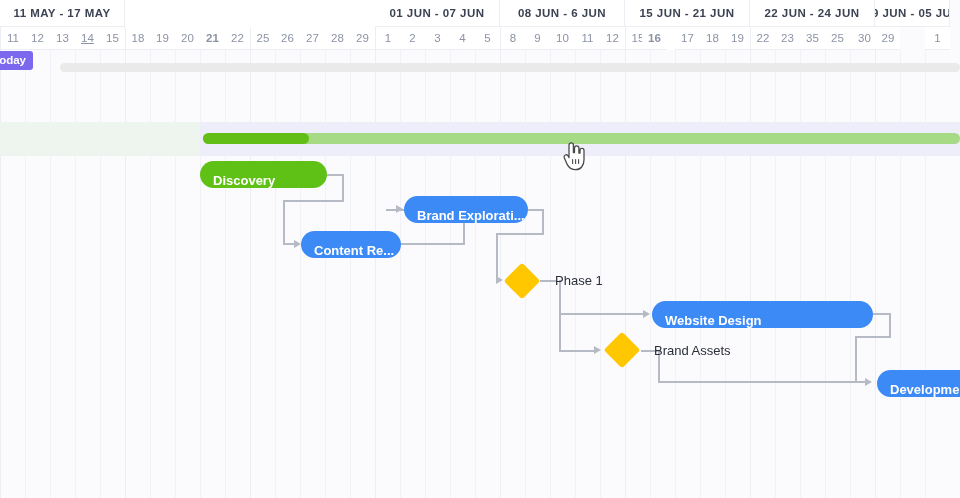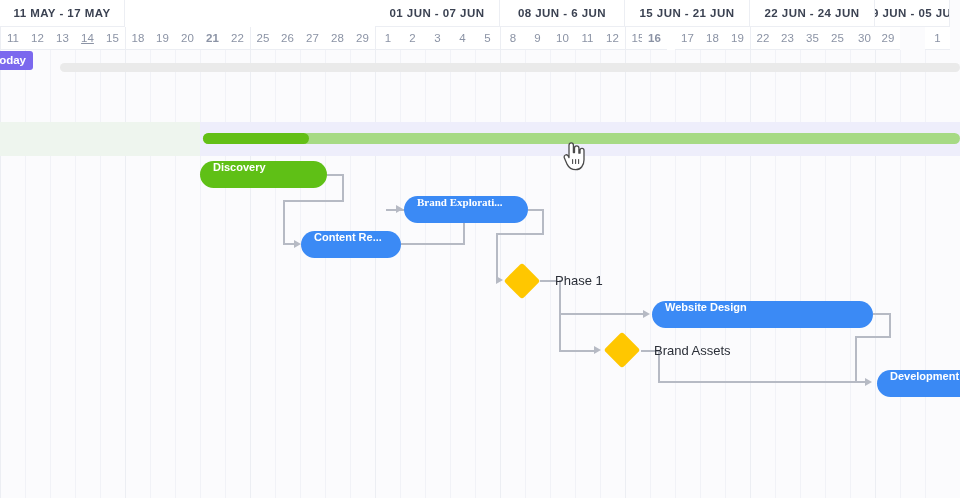--- a/index.html
+++ b/index.html
@@ -37,22 +37,22 @@
   .vline.week { background:#eceef3; }
 
   
   .row { position:absolute; left:0; width:960px; }
   .row-hover { background:#eeeefb; }
   .row-green { background:#eef5ee; }
 
   
   .bar {
     position:absolute; height:27px; border-radius:14px;
-    display:flex; align-items:flex-start;
-    color:#ffffff; font-size:11px; font-weight:600;
+    display:flex; align-items:flex-end;
+    color:#ffffff; font-size:13px; font-weight:600;
     padding:0 13px; white-space:nowrap; overflow:hidden;
     z-index:12; cursor:pointer;
   }
   .bar.green { background:#5fc016; }
   .bar.blue  { background:#3b8af5; }
 
   
   .sum { position:absolute; height:11px; border-radius:6px; background:#a6da84; z-index:12; cursor:pointer; }
   .sum-fill { position:absolute; left:0; top:0; height:11px; border-radius:6px; background:#63bf17; }
   .ghost { position:absolute; height:9px; border-radius:5px; background:#eaeaea; z-index:11; }
@@ -180,21 +180,21 @@
   <div class="arrow" style="left:865px;top:378px;"></div>
 
   <div class="bar green" style="left:200px;top:161px;width:127px;">
     <span>Discovery</span>
   </div>
 
   <div class="bar blue" style="left:301px;top:231px;width:100px;">
     <span>Content Re...</span>
   </div>
 
-  <div class="bar blue" style="left:404px;top:196px;width:124px;font-family:Liberation Serif, serif;">
+  <div class="bar blue" style="left:404px;top:196px;width:124px;">
     <span>Brand Explorati...</span>
   </div>
 
   <div class="bar blue" style="left:652px;top:301px;width:221px;">
     <span>Website Design</span>
   </div>
 
   <div class="bar blue" style="left:877px;top:370px;width:110px;">
     <span>Development</span>
   </div>

